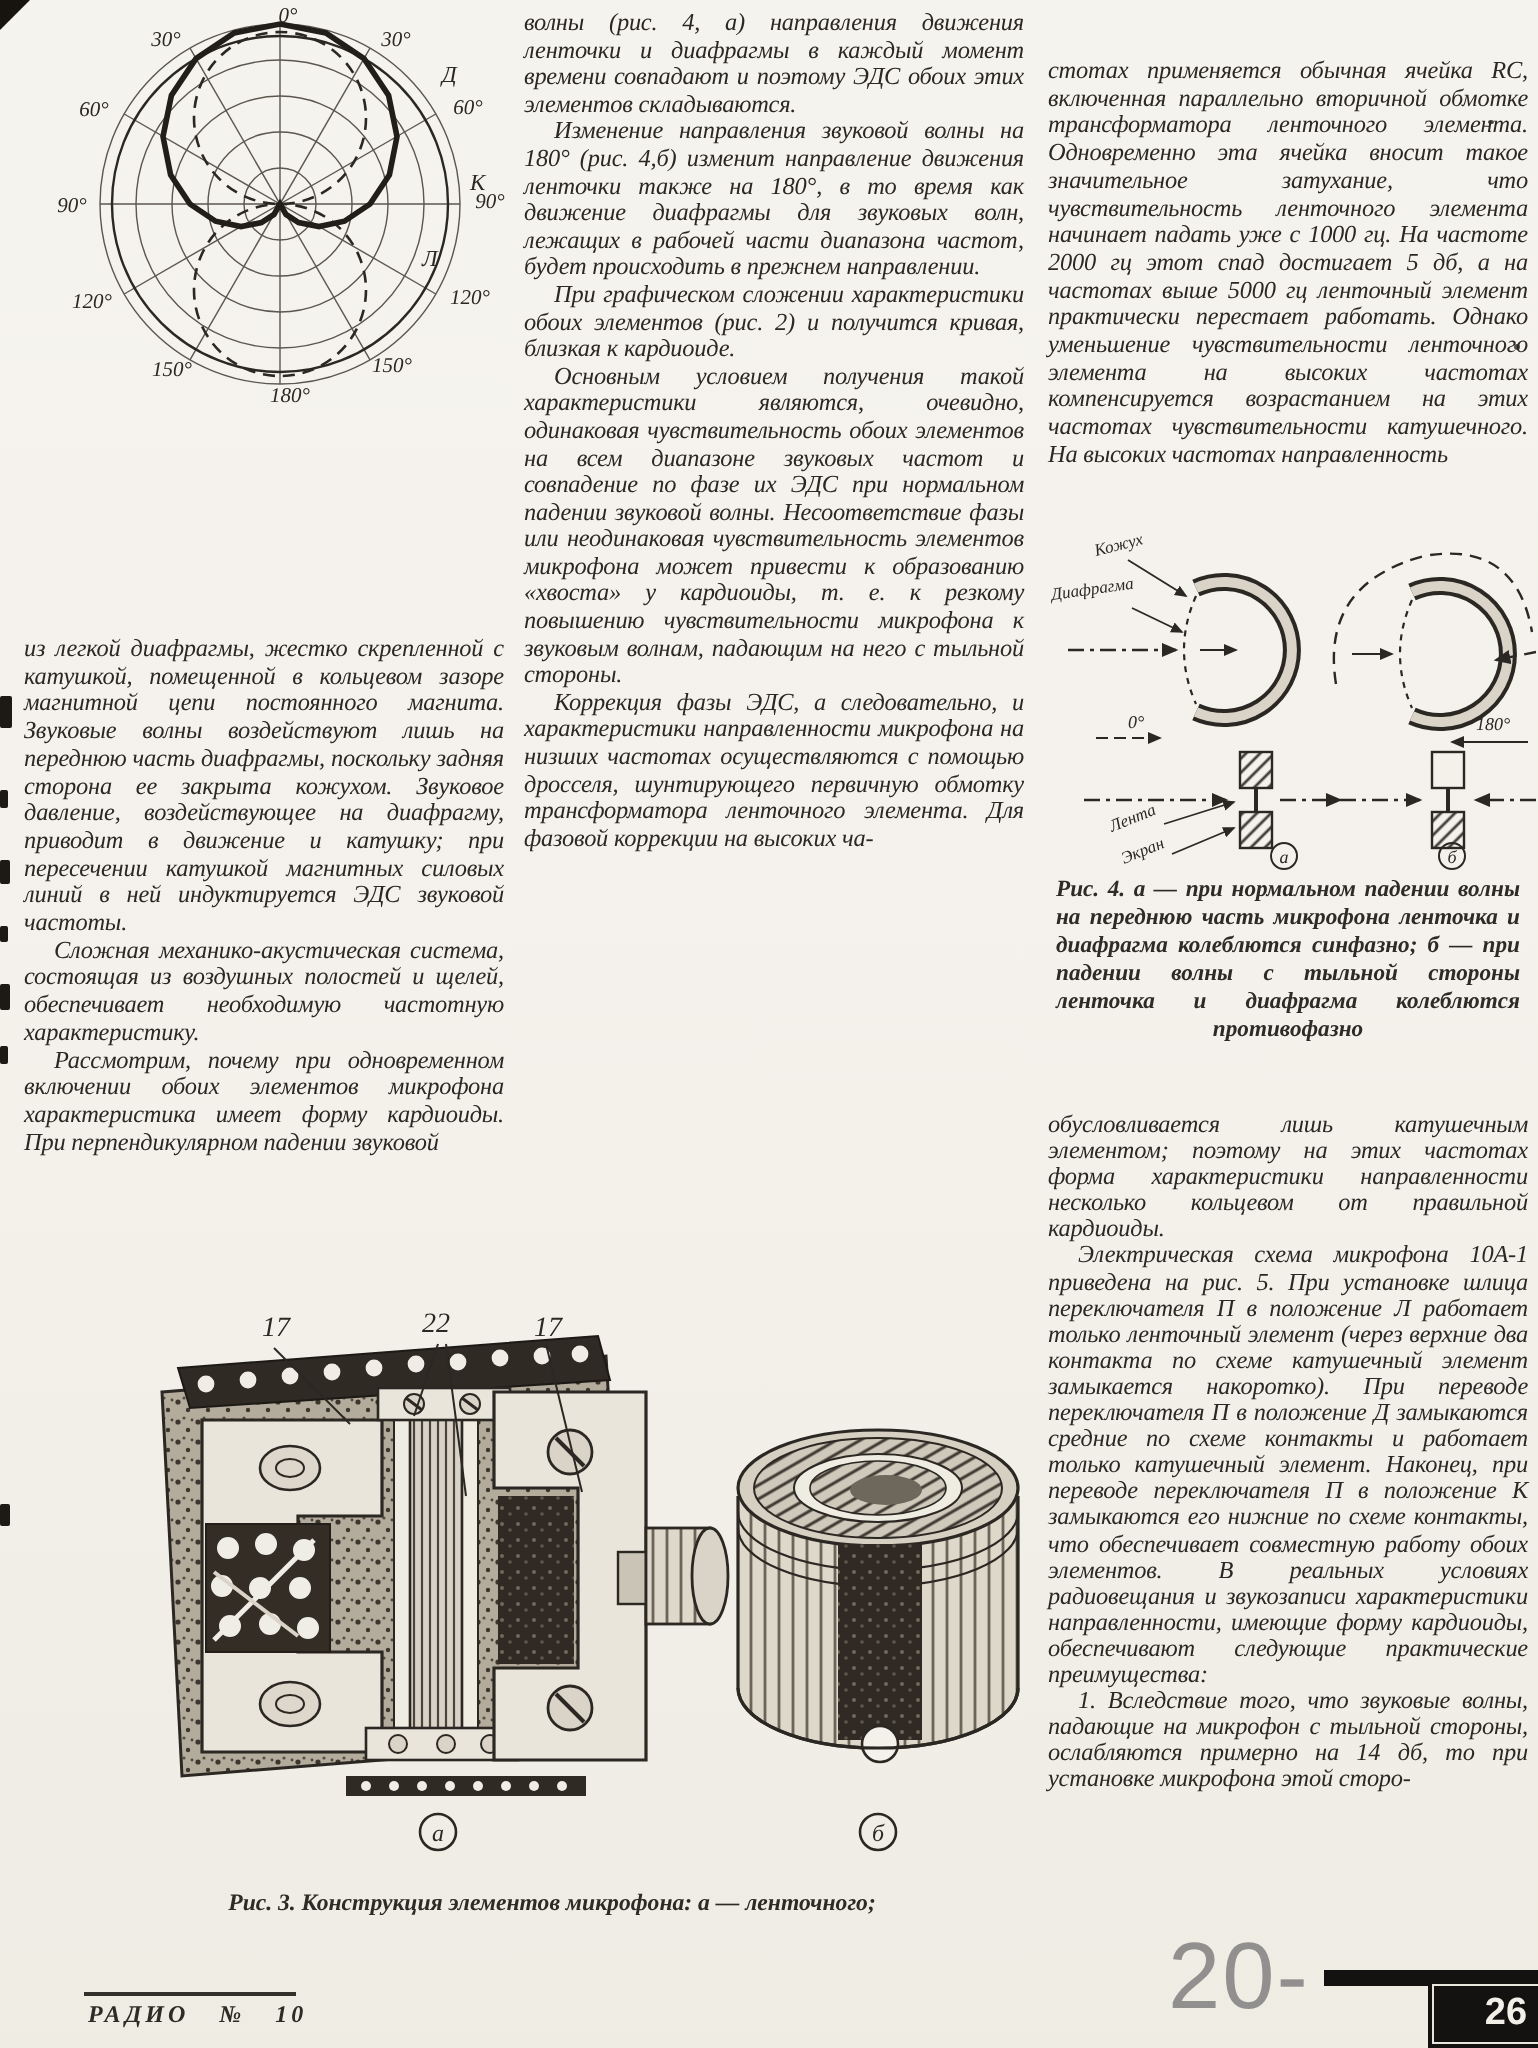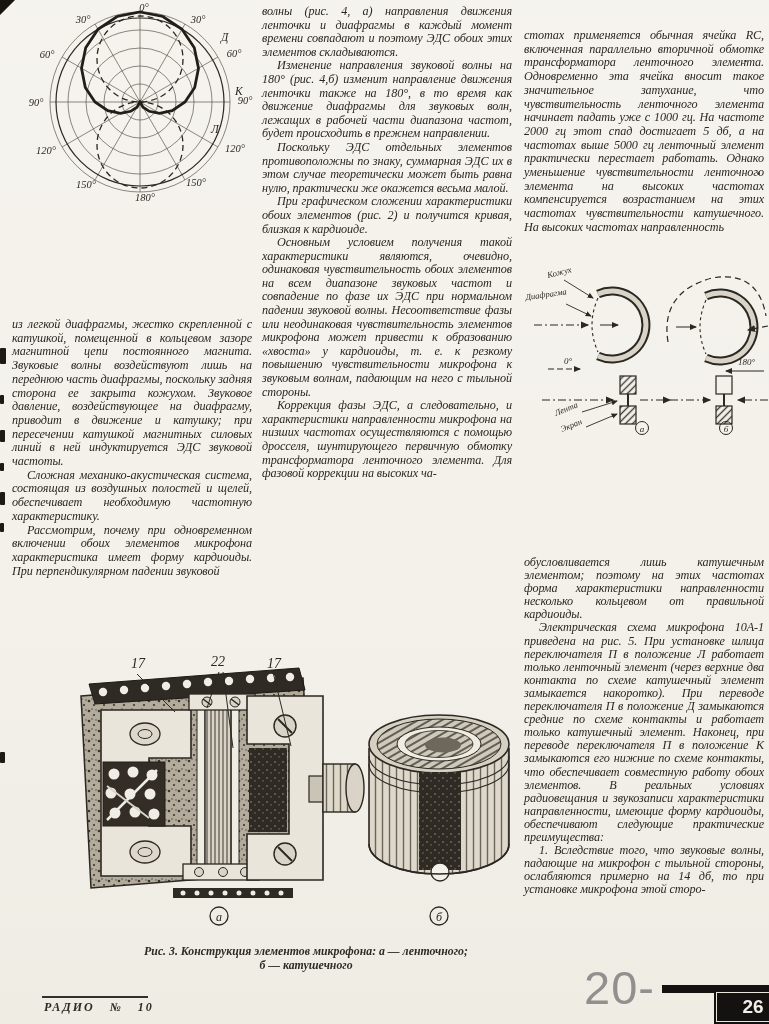--- a/index.html
+++ b/index.html
@@ -97,21 +97,20 @@
 
   <div class="col body-sm" style="left:12px;top:318px;width:240px;">
       <p>из легкой диафрагмы, жестко скрепленной с катушкой, помещенной в кольцевом зазоре магнитной цепи постоянного магнита. Звуковые волны воздействуют лишь на переднюю часть диафрагмы, поскольку задняя сторона ее закрыта кожухом. Звуковое давление, воздействующее на диафрагму, приводит в движение и катушку; при пересечении катушкой магнитных силовых линий в ней индуктируется ЭДС звуковой частоты.</p>
       <p>Сложная механико-акустическая система, состоящая из воздушных полостей и щелей, обеспечивает необходимую частотную характеристику.</p>
       <p>Рассмотрим, почему при одновременном включении обоих элементов микрофона характеристика имеет форму кардиоиды. При перпендикулярном падении звуковой</p>
     </div>
 
   <div class="col body-sm" style="left:262px;top:5px;width:250px;line-height:13.6px;">
       <p>волны (рис. 4, а) направления движения ленточки и диафрагмы в каждый момент времени совпадают и поэтому ЭДС обоих этих элементов складываются.</p>
       <p>Изменение направления звуковой волны на 180° (рис. 4,б) изменит направление движения ленточки также на 180°, в то время как движение диафрагмы для звуковых волн, лежащих в рабочей части диапазона частот, будет происходить в прежнем направлении.</p>
-      <p>Поскольку ЭДС отдельных элементов противоположны по знаку, суммарная ЭДС их в этом случае теоретически может быть равна нулю, практически же окажется весьма малой.</p>
       <p>При графическом сложении характеристики обоих элементов (рис. 2) и получится кривая, близкая к кардиоиде.</p>
       <p>Основным условием получения такой характеристики являются, очевидно, одинаковая чувствительность обоих элементов на всем диапазоне звуковых частот и совпадение по фазе их ЭДС при нормальном падении звуковой волны. Несоответствие фазы или неодинаковая чувствительность элементов микрофона может привести к образованию «хвоста» у кардиоиды, т. е. к резкому повышению чувствительности микрофона к звуковым волнам, падающим на него с тыльной стороны.</p>
       <p>Коррекция фазы ЭДС, а следовательно, и характеристики направленности микрофона на низших частотах осуществляются с помощью дросселя, шунтирующего первичную обмотку трансформатора ленточного элемента. Для фазовой коррекции на высоких ча-</p>
     </div>
 
   <div class="col body-sm" style="left:524px;top:5px;width:240px;margin-top:24px;">
       <p>стотах применяется обычная ячейка RC, включенная параллельно вторичной обмотке трансформатора ленточного элемента. Одновременно эта ячейка вносит такое значительное затухание, что чувствительность ленточного элемента начинает падать уже с 1000 гц. На частоте 2000 гц этот спад достигает 5 дб, а на частотах выше 5000 гц ленточный элемент практически перестает работать. Однако уменьшение чувствительности ленточного элемента на высоких частотах компенсируется возрастанием на этих частотах чувствительности катушечного. На высоких частотах направленность</p>
     </div>
 
   <svg style="position:absolute;left:520px;top:264px;" width="248" height="172" viewBox="0 0 248 172">
@@ -175,20 +174,21 @@
       <line x1="204" y1="130" x2="204" y2="142" stroke-width="2"></line>
     </g>
     <line x1="150" y1="136" x2="190" y2="136" stroke="#2b2722" stroke-width="1.2" stroke-dasharray="8 3 2 3" marker-end="url(#arr)"></line>
     <line x1="248" y1="136" x2="218" y2="136" stroke="#2b2722" stroke-width="1.2" stroke-dasharray="8 3 2 3" marker-end="url(#arr)"></line>
     <g>
       <circle cx="206" cy="164" r="6.5" fill="none" stroke="#2b2722" stroke-width="1"></circle>
       <text x="206" y="167.5" text-anchor="middle" font-size="9" font-style="italic">б</text>
     </g>
   </svg>
 
+  <div class="caption cap-just" style="position:absolute;left:528px;top:438px;width:232px;font-size:11.6px;line-height:13.9px;">Рис. 4. а — при нормальном падении волны на переднюю часть микрофона ленточка и диафрагма колеблются синфазно; б — при падении волны с тыльной стороны ленточка и диафрагма колеблются противофазно</div>
 
   <div class="col body-sm" style="left:524px;top:556px;width:240px;line-height:13.1px;">
       <p>обусловливается лишь катушечным элементом; поэтому на этих частотах форма характеристики направленности несколько кольцевом от правильной кардиоиды.</p>
       <p>Электрическая схема микрофона 10А-1 приведена на рис. 5. При установке шлица переключателя П в положение Л работает только ленточный элемент (через верхние два контакта по схеме катушечный элемент замыкается накоротко). При переводе переключателя П в положение Д замыкаются средние по схеме контакты и работает только катушечный элемент. Наконец, при переводе переключателя П в положение К замыкаются его нижние по схеме контакты, что обеспечивает совместную работу обоих элементов. В реальных условиях радиовещания и звукозаписи характеристики направленности, имеющие форму кардиоиды, обеспечивают следующие практические преимущества:</p>
       <p>1. Вследствие того, что звуковые волны, падающие на микрофон с тыльной стороны, ослабляются примерно на 14 дб, то при установке микрофона этой сторо-</p>
     </div>
 
   <svg style="position:absolute;left:57px;top:648px;" width="462" height="292" viewBox="0 0 462 292">
     <defs>
       <pattern id="vh" width="4" height="4" patternUnits="userSpaceOnUse">
@@ -316,23 +316,22 @@
       <rect x="362" y="124" width="42" height="98" fill="url(#dspk)"></rect>
       <circle cx="383" cy="224" r="9" fill="#f3f1ea" stroke="#2b2722" stroke-width="1.3"></circle>
       <path d="M312,196 A70,30 0 0 0 452,196" fill="none" stroke="#2b2722" stroke-width="1.6"></path>
       <g>
         <circle cx="382" cy="268" r="9" fill="none" stroke="#2b2722" stroke-width="1.3"></circle>
         <text x="382" y="272.5" text-anchor="middle" font-size="12" font-style="italic">б</text>
       </g>
     </g>
   </svg>
 
-  <div style="position:absolute;left:88px;top:944px;width:436px;" class="caption cap-center">
+  <div style="position:absolute;left:58px;top:944px;width:436px;" class="caption cap-center">
     <div style="font-size:11.8px;line-height:14px;">Рис. 3. Конструкция элементов микрофона: а — ленточного;</div>
-    <div style="font-size:11.8px;line-height:14px;">б — катушечного</div>
   </div>
 
   <div class="footer-rule" style="left:42px;top:996px;width:106px;"></div>
   <div class="footer-text" style="left:44px;top:1000px;">РАДИО № 10</div>
 
   <div class="page-tab-bar" style="left:662px;top:985px;width:107px;height:8px;"></div>
   <div class="page-tab" style="left:714px;top:990px;width:78px;height:34px;">
     <span>26</span>
   </div>
   <div class="watermark" style="left:584px;top:960px;">20-wek.ru</div>

